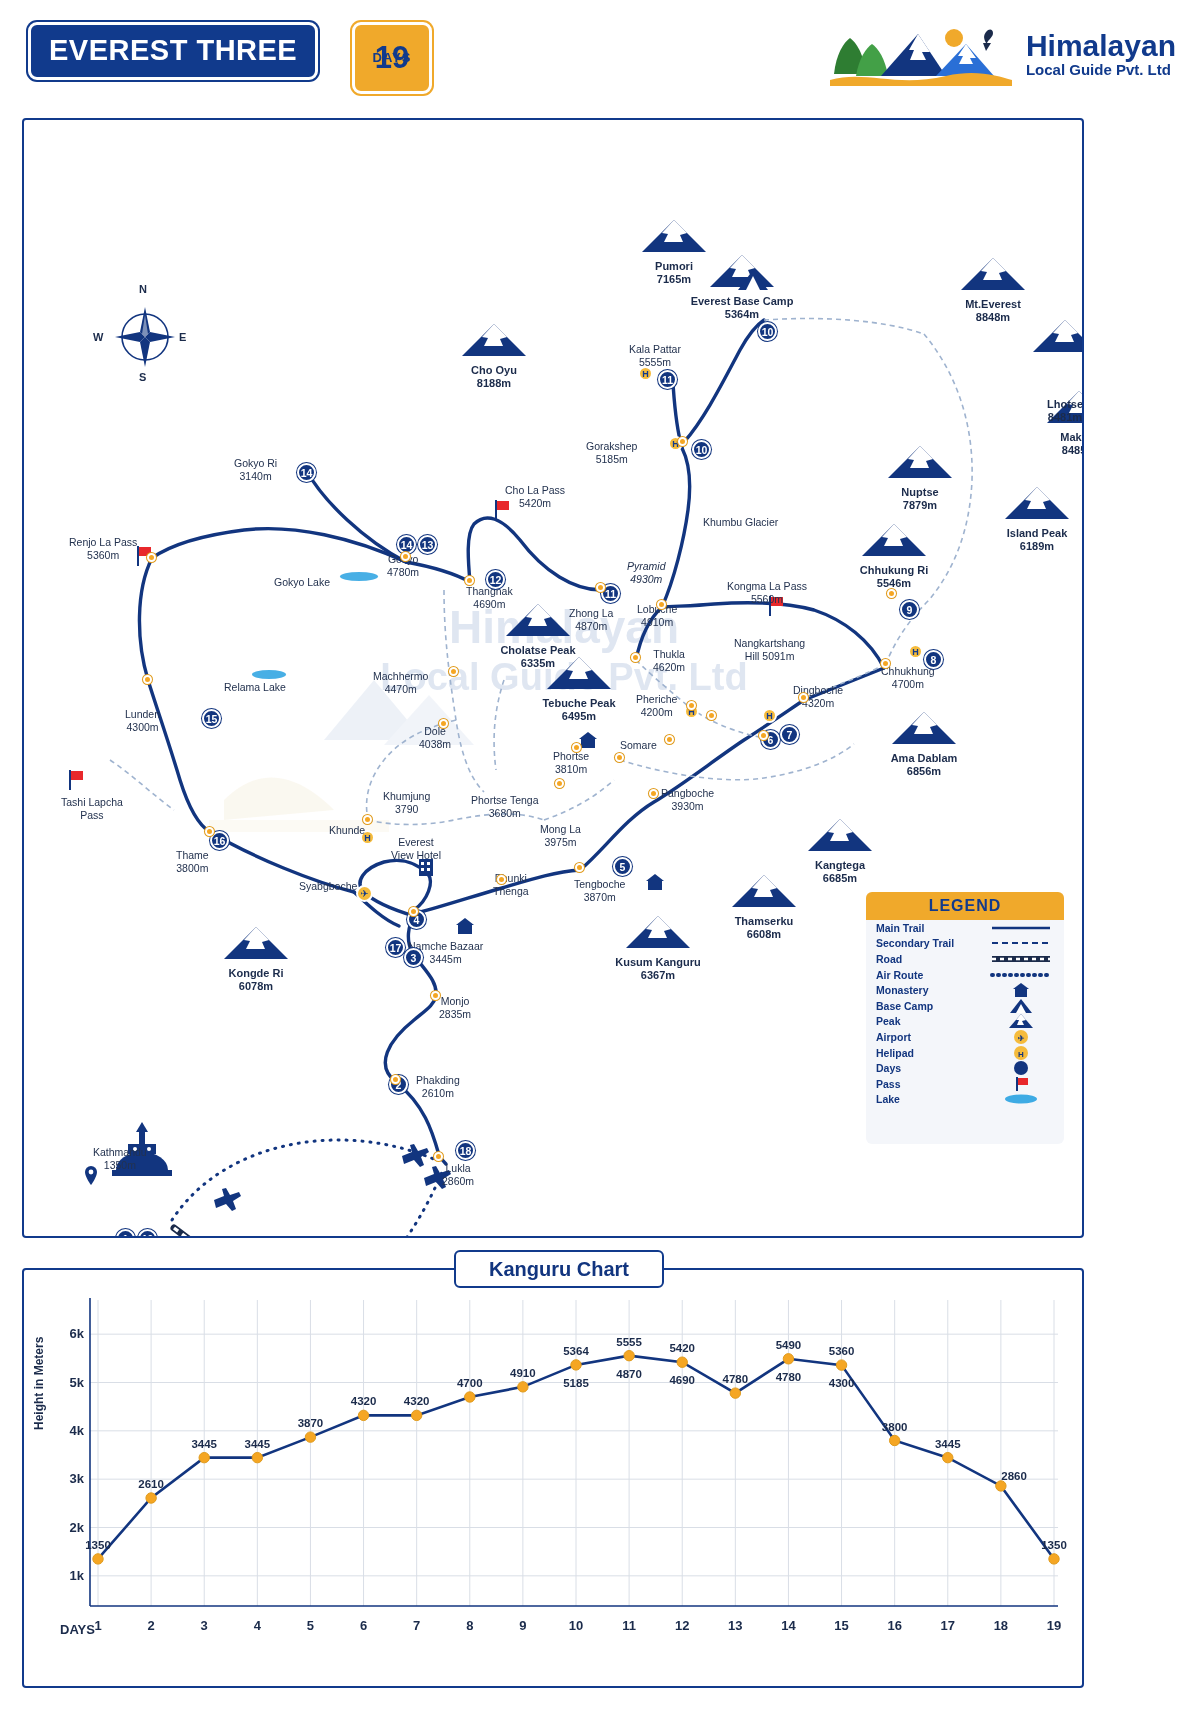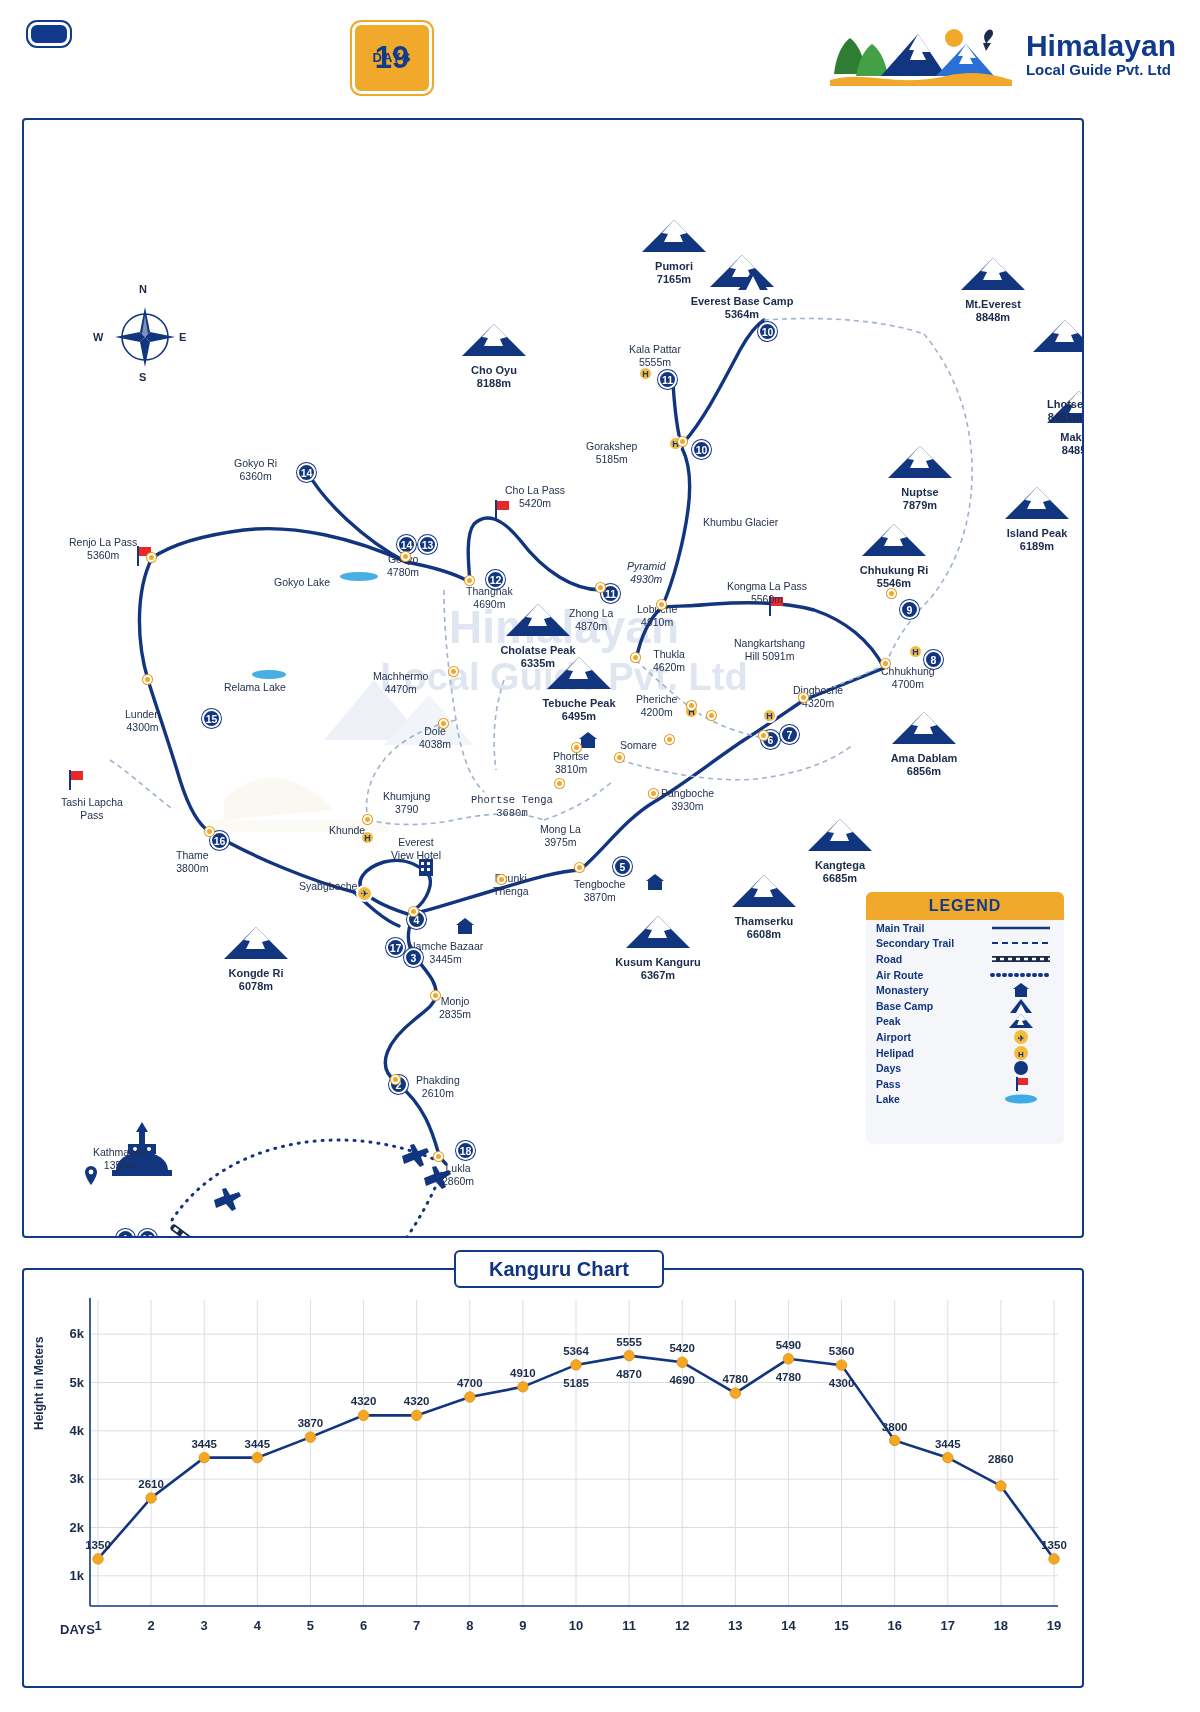--- a/index.html
+++ b/index.html
@@ -124,20 +124,21 @@
   .daysword { position: absolute; left: 36px; font-size: 13px; font-weight: bold; color: #1b2b4b; }
   .ptlabel { position: absolute; font-size: 11.5px; color: #1b2b4b; font-weight: bold; text-align: center; white-space: nowrap;}
 </style>
 </head>
 <body>
 
 <div class="page">
 
   <div class="header">
     <div class="title-box">
+      <div class="l1">EVEREST THREE</div>
     </div>
     <div class="days-box">
       <div class="num">19</div>
       <div class="lbl">DAYS</div>
     </div>
     <div class="brand">
       <svg width="190" height="72" viewBox="0 0 190 72">
         <path d="M8 56 C10 36 18 24 24 20 C30 24 38 36 40 56 Z" fill="#2e7d32"></path>
         <path d="M30 58 C33 40 40 30 46 26 C52 30 59 40 62 58 Z" fill="#43a047"></path>
         <path d="M55 58 L92 16 L120 58 Z" fill="#12357f"></path>
@@ -378,21 +379,21 @@
         <div class="lbl" style="left: 499px; top: 577px; width: 112px;"><span>Tebuche Peak</span><br><span>6495m</span></div>
         <div class="lbl" style="left: 844px; top: 632px; width: 112px;"><span>Ama Dablam</span><br><span>6856m</span></div>
         <div class="lbl" style="left: 760px; top: 739px; width: 112px;"><span>Kangtega</span><br><span>6685m</span></div>
         <div class="lbl" style="left: 684px; top: 795px; width: 112px;"><span>Thamserku</span><br><span>6608m</span></div>
         <div class="lbl" style="left: 578px; top: 836px; width: 112px;"><span>Kusum Kanguru</span><br><span>6367m</span></div>
         <div class="lbl" style="left: 176px; top: 847px; width: 112px;"><span>Kongde Ri</span><br><span>6078m</span></div>
       </div>
     <div id="place-labels">
         <div class="lbl small" style="left: 605px; top: 223px;"><span>Kala Pattar</span><br><span>5555m</span></div>
         <div class="lbl small" style="left: 562px; top: 320px;"><span>Gorakshep</span><br><span>5185m</span></div>
-        <div class="lbl small" style="left: 210px; top: 337px;"><span>Gokyo Ri</span><br><span>6360m</span></div>
+        <div class="lbl small" style="left: 210px; top: 337px;"><span>Gokyo Ri</span><br><span>3140m</span></div>
         <div class="lbl small" style="left: 435px; top: 364px; margin-left: 46px;"><span>Cho La Pass</span><br><span>5420m</span></div>
         <div class="lbl small" style="left: 679px; top: 396px;"><span>Khumbu Glacier</span></div>
         <div class="lbl small" style="left: 45px; top: 416px;"><span>Renjo La Pass</span><br><span>5360m</span></div>
         <div class="lbl small" style="left: 363px; top: 433px;"><span>Gokyo</span><br><span>4780m</span></div>
         <div class="lbl small" style="left: 603px; top: 440px; font-style: italic;"><span>Pyramid</span><br><span>4930m</span></div>
         <div class="lbl small" style="left: 703px; top: 460px;"><span>Kongma La Pass</span><br><span>5560m</span></div>
         <div class="lbl small" style="left: 250px; top: 456px;"><span>Gokyo Lake</span></div>
         <div class="lbl small" style="left: 442px; top: 465px;"><span>Thangnak</span><br><span>4690m</span></div>
         <div class="lbl small" style="left: 545px; top: 487px;"><span>Zhong La</span><br><span>4870m</span></div>
         <div class="lbl small" style="left: 613px; top: 483px;"><span>Lobuche</span><br><span>4910m</span></div>
@@ -403,21 +404,21 @@
         <div class="lbl small" style="left: 200px; top: 561px;"><span>Relama Lake</span></div>
         <div class="lbl small" style="left: 612px; top: 573px;"><span>Pheriche</span><br><span>4200m</span></div>
         <div class="lbl small" style="left: 101px; top: 588px;"><span>Lunden</span><br><span>4300m</span></div>
         <div class="lbl small" style="left: 769px; top: 564px;"><span>Dingboche</span><br><span>4320m</span></div>
         <div class="lbl small" style="left: 395px; top: 605px;"><span>Dole</span><br><span>4038m</span></div>
         <div class="lbl small" style="left: 596px; top: 619px;"><span>Somare</span></div>
         <div class="lbl small" style="left: 37px; top: 676px;"><span>Tashi Lapcha</span><br><span>Pass</span></div>
         <div class="lbl small" style="left: 529px; top: 630px;"><span>Phortse</span><br><span>3810m</span></div>
         <div class="lbl small" style="left: 637px; top: 667px;"><span>Pangboche</span><br><span>3930m</span></div>
         <div class="lbl small" style="left: 359px; top: 670px;"><span>Khumjung</span><br><span>3790</span></div>
-        <div class="lbl small" style="left: 447px; top: 674px; font-family: Liberation Mono, monospace;"><span>Phortse Tenga</span><br><span>3680m</span></div>
+        <div class="lbl small" style="left: 447px; top: 674px;"><span>Phortse Tenga</span><br><span>3680m</span></div>
         <div class="lbl small" style="left: 516px; top: 703px;"><span>Mong La</span><br><span>3975m</span></div>
         <div class="lbl small" style="left: 305px; top: 704px;"><span>Khunde</span></div>
         <div class="lbl small" style="left: 152px; top: 729px;"><span>Thame</span><br><span>3800m</span></div>
         <div class="lbl small" style="left: 367px; top: 716px;"><span>Everest</span><br><span>View Hotel</span></div>
         <div class="lbl small" style="left: 469px; top: 752px;"><span>Phunki</span><br><span>Thenga</span></div>
         <div class="lbl small" style="left: 550px; top: 758px;"><span>Tengboche</span><br><span>3870m</span></div>
         <div class="lbl small" style="left: 275px; top: 760px;"><span>Syabgboche</span></div>
         <div class="lbl small" style="left: 384px; top: 820px;"><span>Namche Bazaar</span><br><span>3445m</span></div>
         <div class="lbl small" style="left: 415px; top: 875px;"><span>Monjo</span><br><span>2835m</span></div>
         <div class="lbl small" style="left: 392px; top: 954px;"><span>Phakding</span><br><span>2610m</span></div>
@@ -679,21 +680,21 @@
         <div class="ptlabel" style="left: 419.778px; width: 52px; top: 107px;">4700</div>
         <div class="ptlabel" style="left: 472.889px; width: 52px; top: 96.85px;">4910</div>
         <div class="ptlabel" style="left: 526px; width: 52px; top: 74.9067px;">5364</div>
         <div class="ptlabel" style="left: 579.111px; width: 52px; top: 65.675px;">5555</div>
         <div class="ptlabel" style="left: 632.222px; width: 52px; top: 72.2px;">5420</div>
         <div class="ptlabel" style="left: 685.333px; width: 52px; top: 103.133px;">4780</div>
         <div class="ptlabel" style="left: 738.444px; width: 52px; top: 68.8167px;">5490</div>
         <div class="ptlabel" style="left: 791.556px; width: 52px; top: 75.1px;">5360</div>
         <div class="ptlabel" style="left: 844.667px; width: 52px; top: 150.5px;">3800</div>
         <div class="ptlabel" style="left: 897.778px; width: 52px; top: 167.658px;">3445</div>
-        <div class="ptlabel" style="left: 950.889px; width: 52px; top: 183px;">2860</div>
+        <div class="ptlabel" style="left: 950.889px; width: 52px; top: 200px; text-align: right;">2860</div>
         <div class="ptlabel" style="left: 1004px; width: 52px; top: 268.917px;">1350</div>
         <div class="ptlabel" style="left: 526px; width: 52px; top: 106.907px;">5185</div>
         <div class="ptlabel" style="left: 579.111px; width: 52px; top: 97.675px;">4870</div>
         <div class="ptlabel" style="left: 632.222px; width: 52px; top: 104.2px;">4690</div>
         <div class="ptlabel" style="left: 738.444px; width: 52px; top: 100.817px;">4780</div>
         <div class="ptlabel" style="left: 791.556px; width: 52px; top: 107.1px;">4300</div>
       </div>
   </div>
 
 </div>

